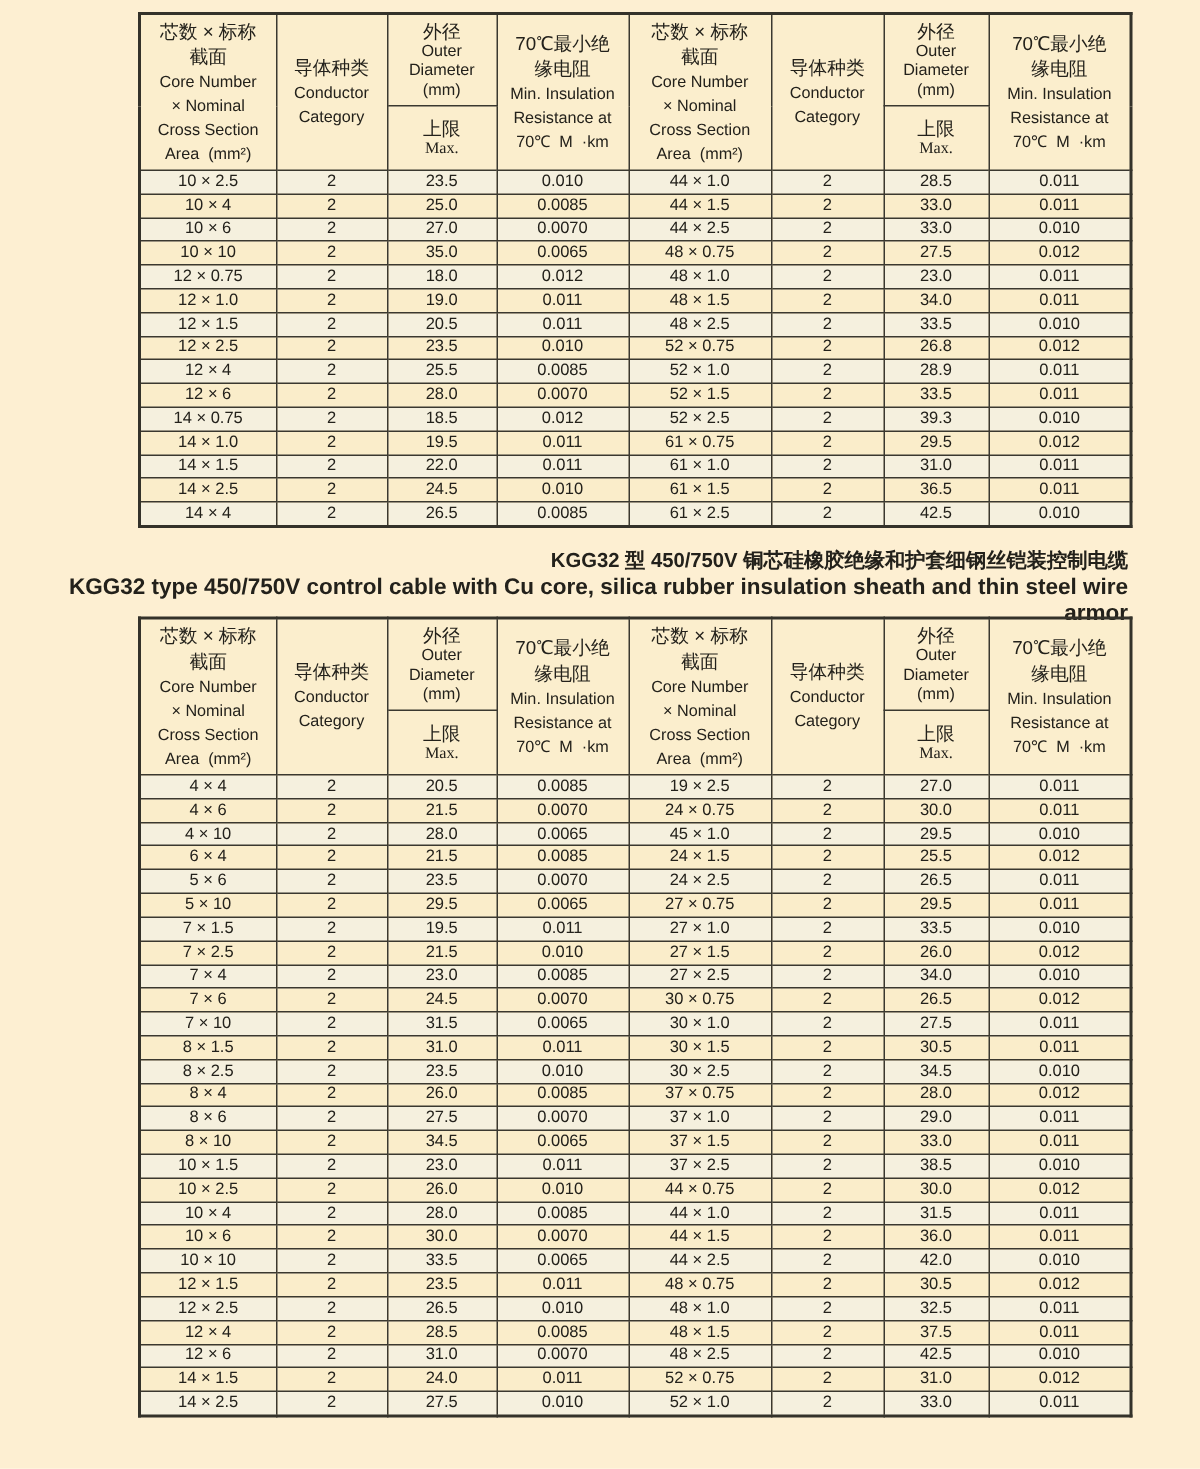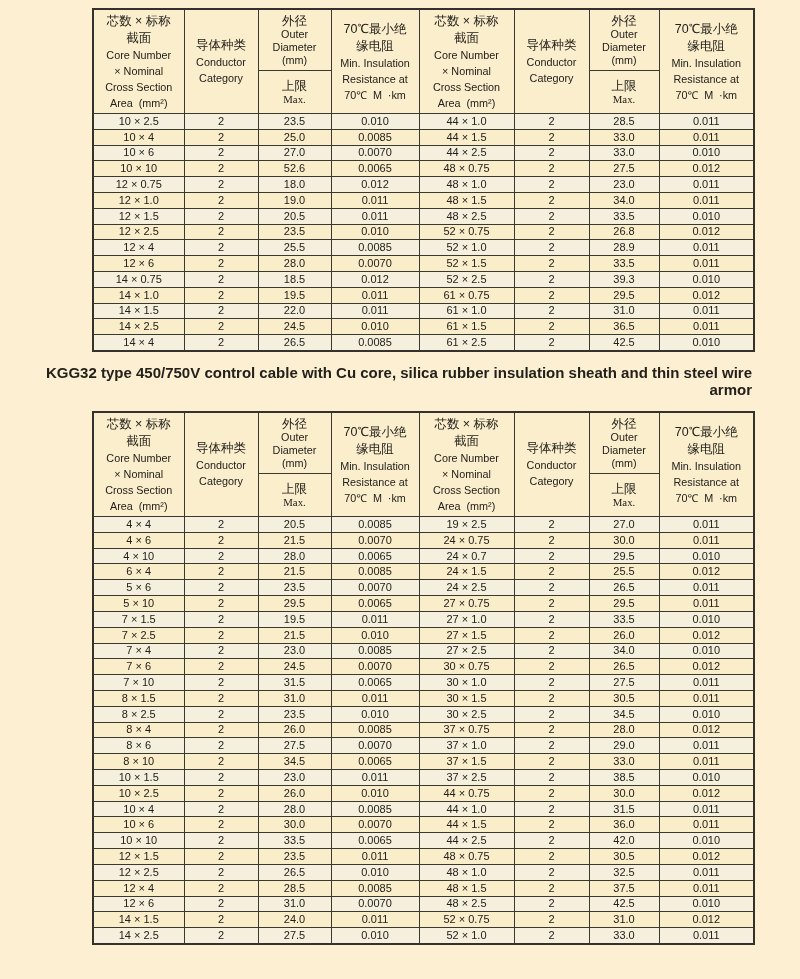--- a/index.html
+++ b/index.html
@@ -159,21 +159,21 @@
           <td>27.0</td>
           <td>0.0070</td>
           <td>44 × 2.5</td>
           <td>2</td>
           <td>33.0</td>
           <td>0.010</td>
         </tr>
         <tr>
           <td>10 × 10</td>
           <td>2</td>
-          <td>52.6</td>
+          <td>35.0</td>
           <td>0.0065</td>
           <td>48 × 0.75</td>
           <td>2</td>
           <td>27.5</td>
           <td>0.012</td>
         </tr>
         <tr>
           <td>12 × 0.75</td>
           <td>2</td>
           <td>18.0</td>
@@ -280,20 +280,21 @@
           <td>0.0085</td>
           <td>61 × 2.5</td>
           <td>2</td>
           <td>42.5</td>
           <td>0.010</td>
         </tr>
       </tbody>
   </table>
 
   <div class="title-block">
+    <div class="title-zh">KGG32 型 450/750V 铜芯硅橡胶绝缘和护套细钢丝铠装控制电缆</div>
     <div class="title-en">KGG32 type 450/750V control cable with Cu core, silica rubber insulation sheath and thin steel wire armor</div>
   </div>
 
   <table class="spec" id="table2">
     <colgroup>
       <col style="width:91px">
         <col style="width:74px">
         <col style="width:73px">
         <col style="width:88px">
       <col style="width:95px">
@@ -386,21 +387,21 @@
           <td>24 × 0.75</td>
           <td>2</td>
           <td>30.0</td>
           <td>0.011</td>
         </tr>
         <tr>
           <td>4 × 10</td>
           <td>2</td>
           <td>28.0</td>
           <td>0.0065</td>
-          <td>24 × 0.7</td>
+          <td>45 × 1.0</td>
           <td>2</td>
           <td>29.5</td>
           <td>0.010</td>
         </tr>
         <tr>
           <td>6 × 4</td>
           <td>2</td>
           <td>21.5</td>
           <td>0.0085</td>
           <td>24 × 1.5</td>

